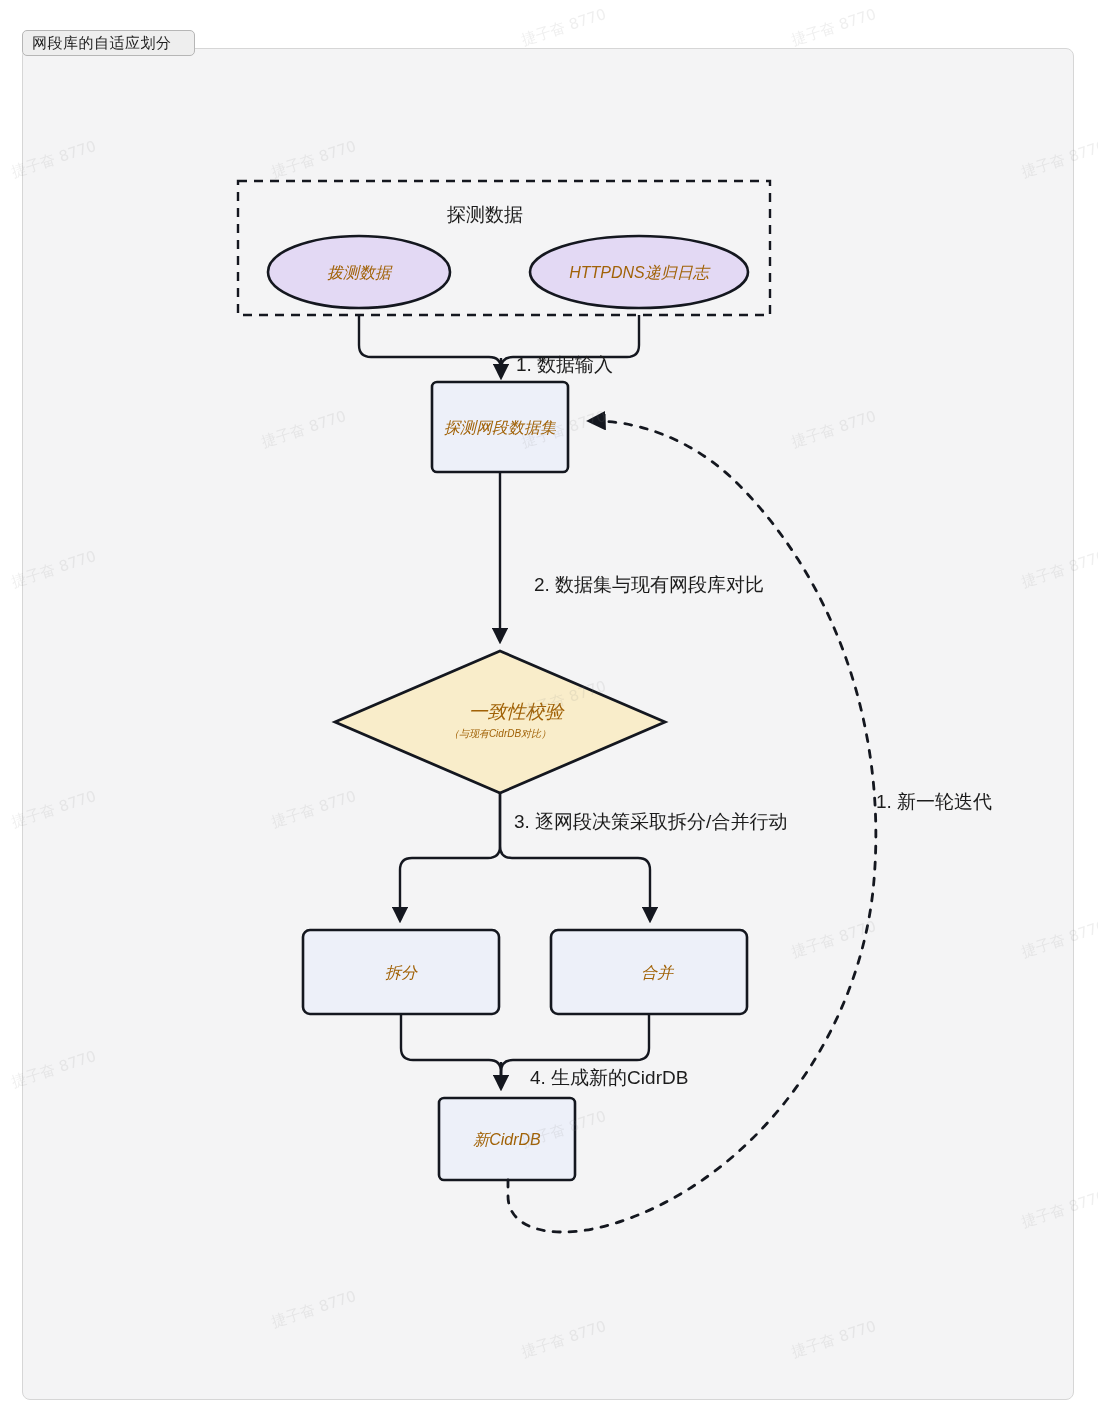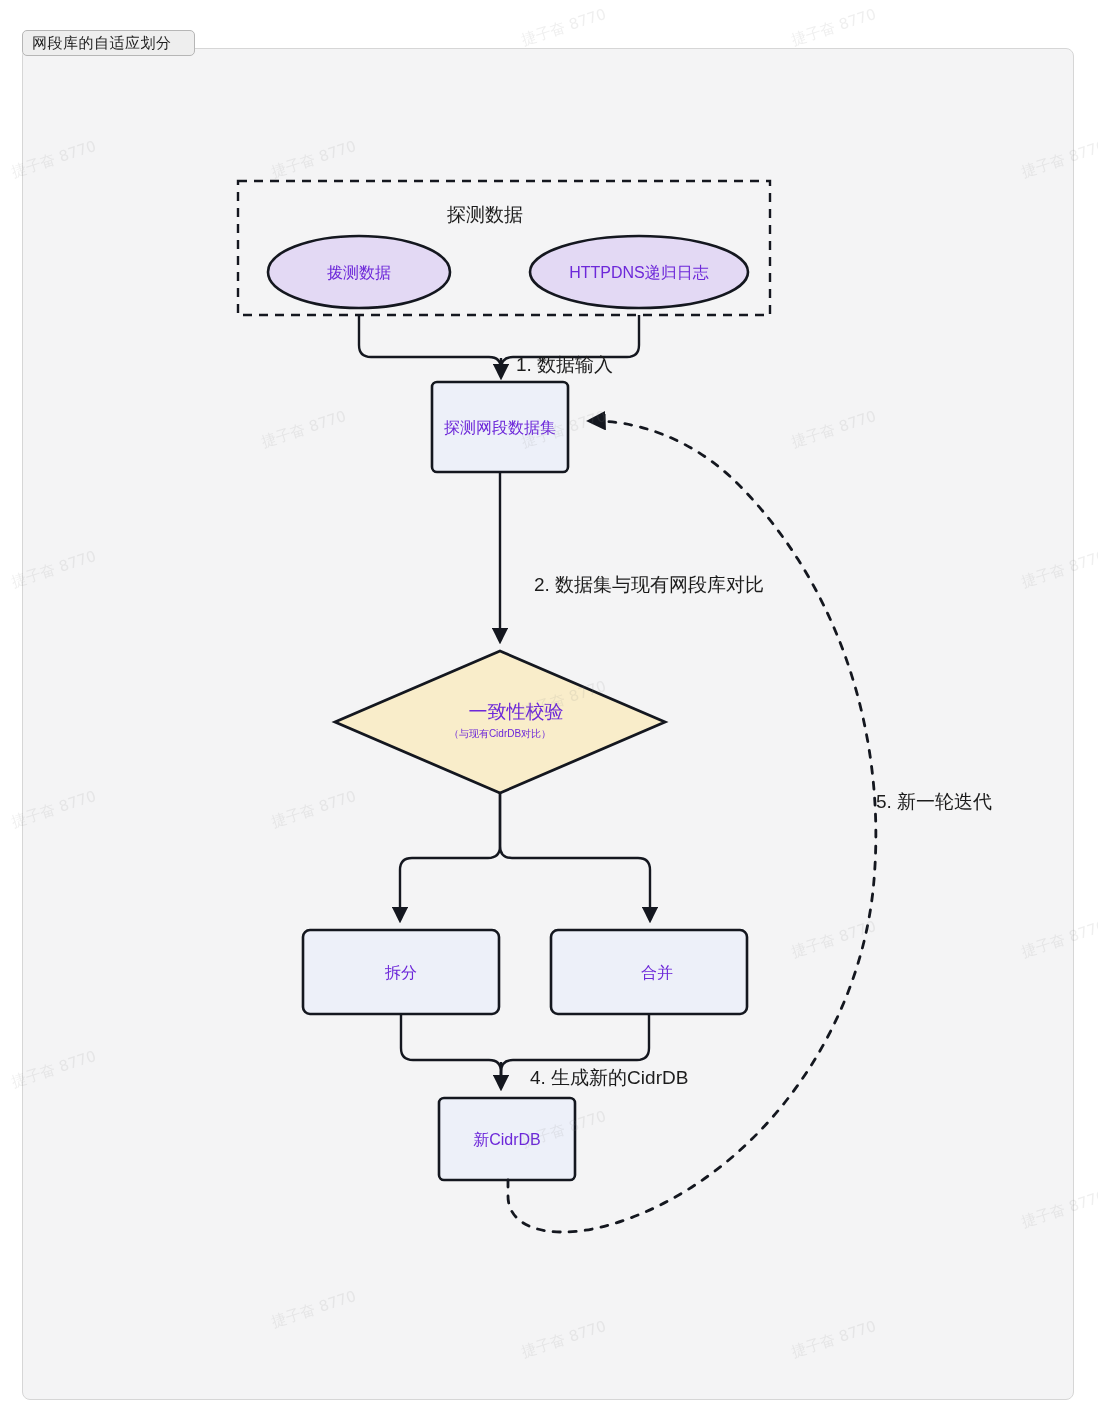--- a/index.html
+++ b/index.html
@@ -51,25 +51,26 @@
     width: 1098px;
     height: 1410px;
   }
   
   .node-label {
     position: absolute;
     display: flex;
     align-items: center;
     justify-content: center;
     text-align: center;
-    color: #6d28d9;
+    color: #a16207;
     font-size: 16px;
     line-height: 23px;
     pointer-events: none;
     white-space: nowrap;
+    font-style: italic;
   }
   .edge-label {
     position: absolute;
     color: #1c1c1c;
     font-size: 19px;
     line-height: 23px;
     white-space: nowrap;
   }
   .subgraph-title {
     position: absolute;
@@ -150,30 +151,31 @@
 
   <div class="edge-label" style="left:516px; top:353px;">1. 数据输入</div>
 
   <div class="node-label" style="left:432px; top:415px; width:136px; height:24px;">探测网段数据集</div>
 
   <div class="edge-label" style="left:506px; top:573px;margin-left:28px;">2. 数据集与现有网段库对比</div>
 
   <div class="node-label" style="left:416px; top:700px; width:200px; height:22px; font-size:19px;">一致性校验</div>
   <div class="node-label" style="left:390px; top:722px; width:220px; height:22px; font-size:10px;">（与现有CidrDB对比）</div>
 
+  <div class="edge-label" style="left:514px; top:810px;">3. 逐网段决策采取拆分/合并行动</div>
 
   <div class="node-label" style="left:303px; top:960px; width:196px; height:24px;">拆分</div>
 
   <div class="node-label" style="left:551px; top:960px; width:196px; height:24px;padding-left:8px;">合并</div>
 
   <div class="edge-label" style="left:530px; top:1066px;">4. 生成新的CidrDB</div>
 
   <div class="node-label" style="left:439px; top:1127px; width:136px; height:24px;">新CidrDB</div>
 
-  <div class="edge-label" style="left:876px; top:790px;">5. 新一轮迭代</div>
+  <div class="edge-label" style="left:876px; top:790px;">1. 新一轮迭代</div>
 
   <div class="wm" style="left:10px;  top:150px;">捷子奋 8770</div>
   <div class="wm" style="left:270px; top:150px;">捷子奋 8770</div>
   <div class="wm" style="left:520px; top:18px;">捷子奋 8770</div>
   <div class="wm" style="left:790px; top:18px;">捷子奋 8770</div>
   <div class="wm" style="left:1020px;top:150px;">捷子奋 8770</div>
   <div class="wm" style="left:260px; top:420px;">捷子奋 8770</div>
   <div class="wm" style="left:520px; top:420px;">捷子奋 8770</div>
   <div class="wm" style="left:790px; top:420px;">捷子奋 8770</div>
   <div class="wm" style="left:10px;  top:560px;">捷子奋 8770</div>

